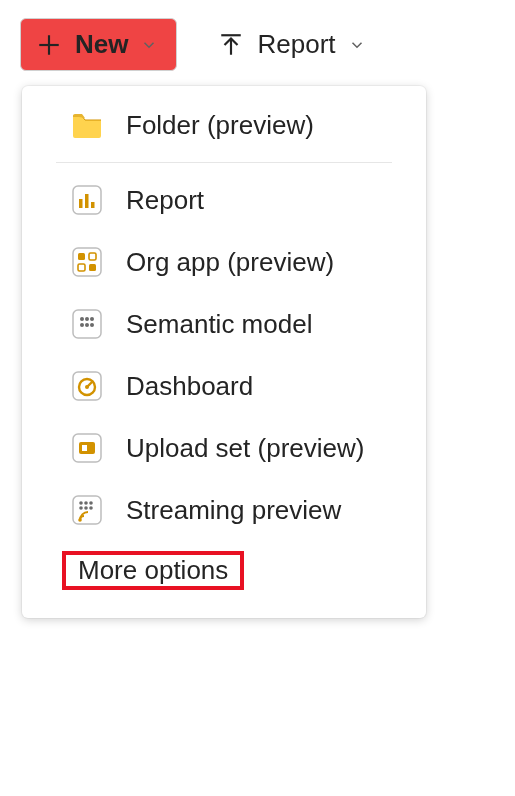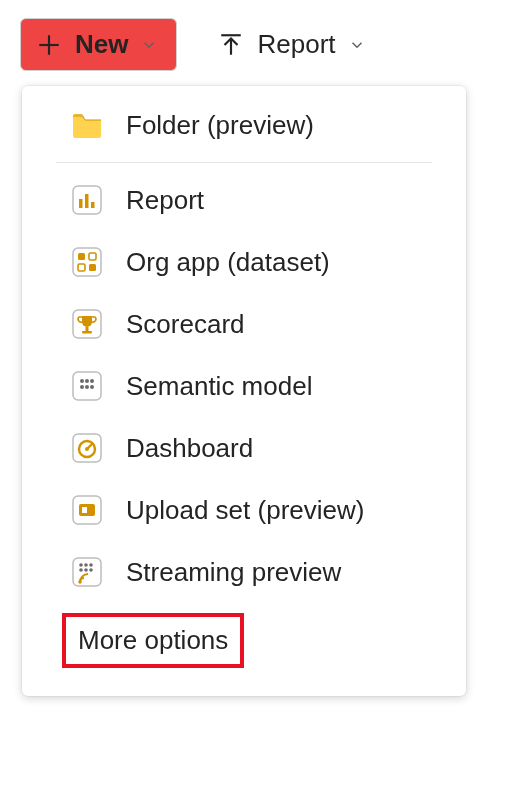--- a/index.html
+++ b/index.html
@@ -62,21 +62,21 @@
     justify-content: center;
     width: 18px;
     color: #616161;
   }
 
   
   .menu {
     position: absolute;
     left: 22px;
     top: 86px;
-    width: 444px;
+    width: 404px;
     background: #ffffff;
     border-radius: 6px;
     box-shadow: 0 2px 10px rgba(0,0,0,0.18), 0 0 0 1px rgba(0,0,0,0.04);
     padding: 8px 0 16px 0;
     box-sizing: border-box;
   }
 
   .menu-item {
     display: flex;
     align-items: center;
@@ -101,21 +101,21 @@
     justify-content: center;
     flex: 0 0 34px;
   }
 
   .more-options {
     display: inline-block;
     margin: 10px 0 12px 40px;
     font-size: 26px;
     color: #242424;
     border: 4px solid #e81123;
-    padding: 8px 12px;
+    padding: 0 12px;
     cursor: pointer;
   }
 
   
   .ibox {
     stroke: #bdbdbd;
     fill: #ffffff;
     stroke-width: 1.5;
   }
 </style>
@@ -269,32 +269,24 @@
     </span>
     <span>Report</span>
   </div>
 
   <div class="menu-item">
     <span class="mi-icon">
       <svg width="34" height="34">
           <use href="#ic-orgapp"></use>
         </svg>
     </span>
-    <span>Org app (dataset)</span>
-  </div>
-
-
-  <div class="menu-item">
-    <span class="mi-icon">
-      <svg width="34" height="34">
-          <use href="#ic-score"></use>
-        </svg>
-    </span>
-    <span>Scorecard</span>
-  </div>
+    <span>Org app (preview)</span>
+  </div>
+
+
 
   <div class="menu-item">
     <span class="mi-icon">
       <svg width="34" height="34">
           <use href="#ic-semantic"></use>
         </svg>
     </span>
     <span>Semantic model</span>
   </div>
 

